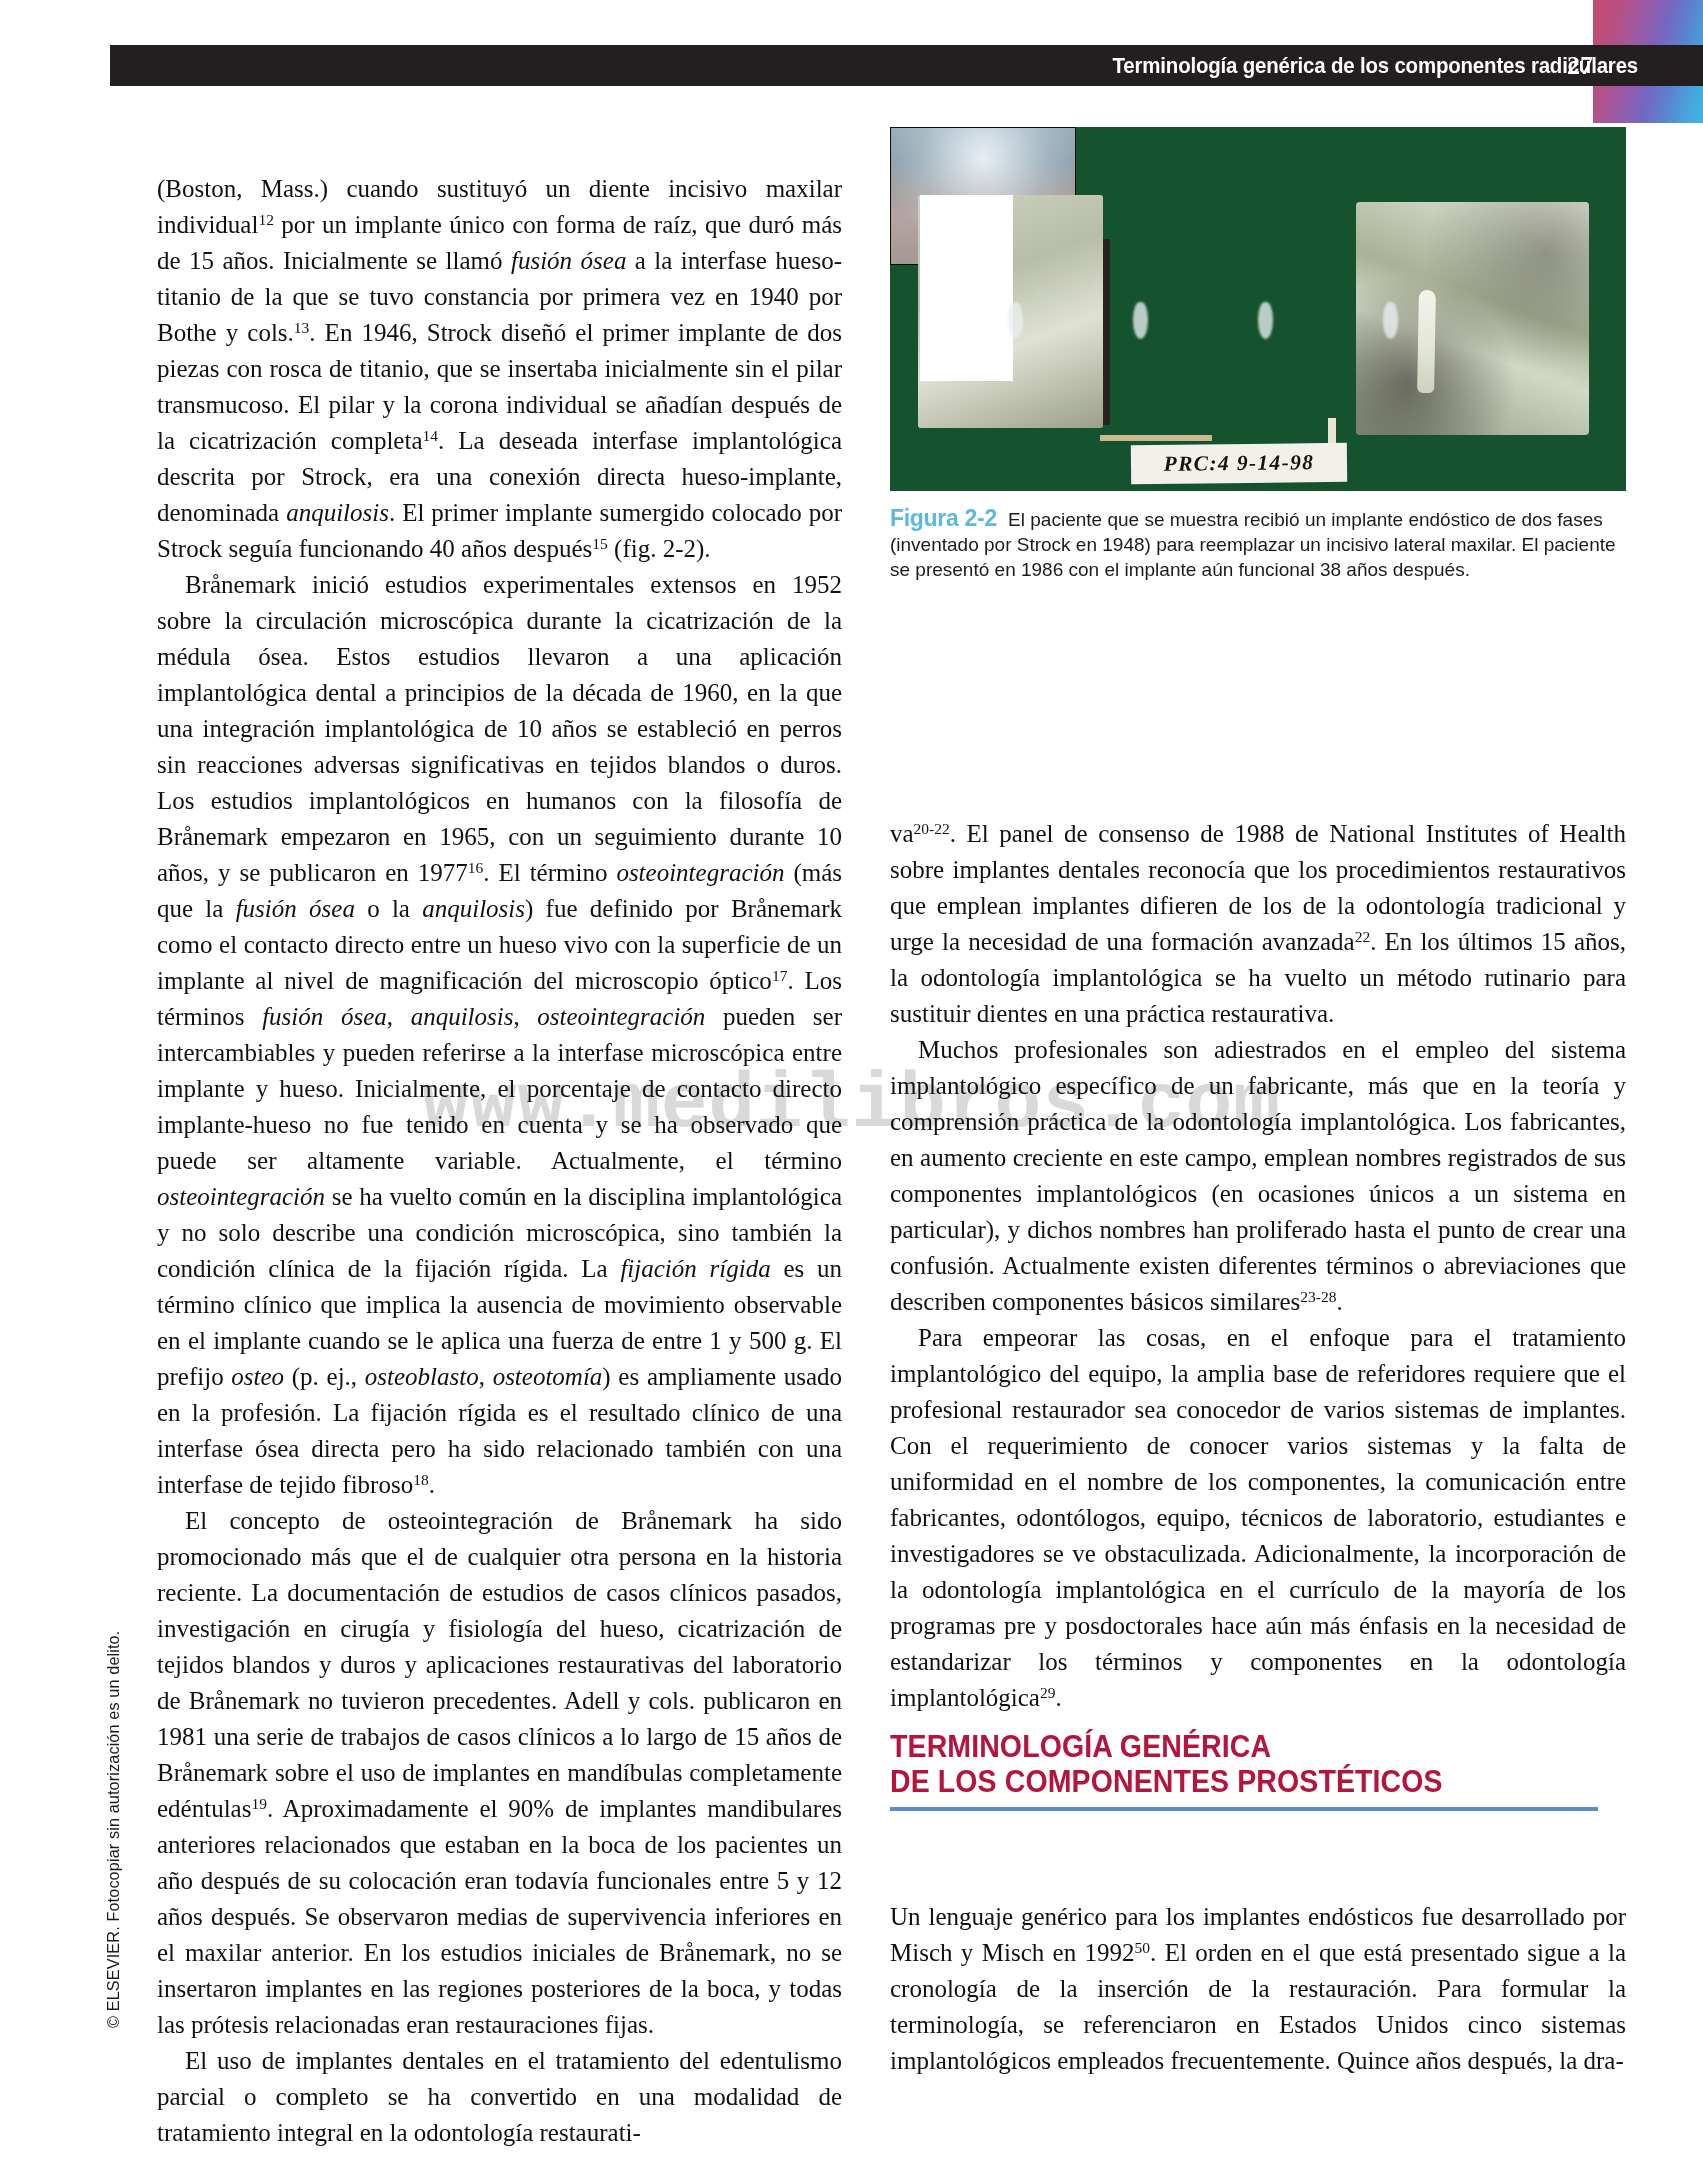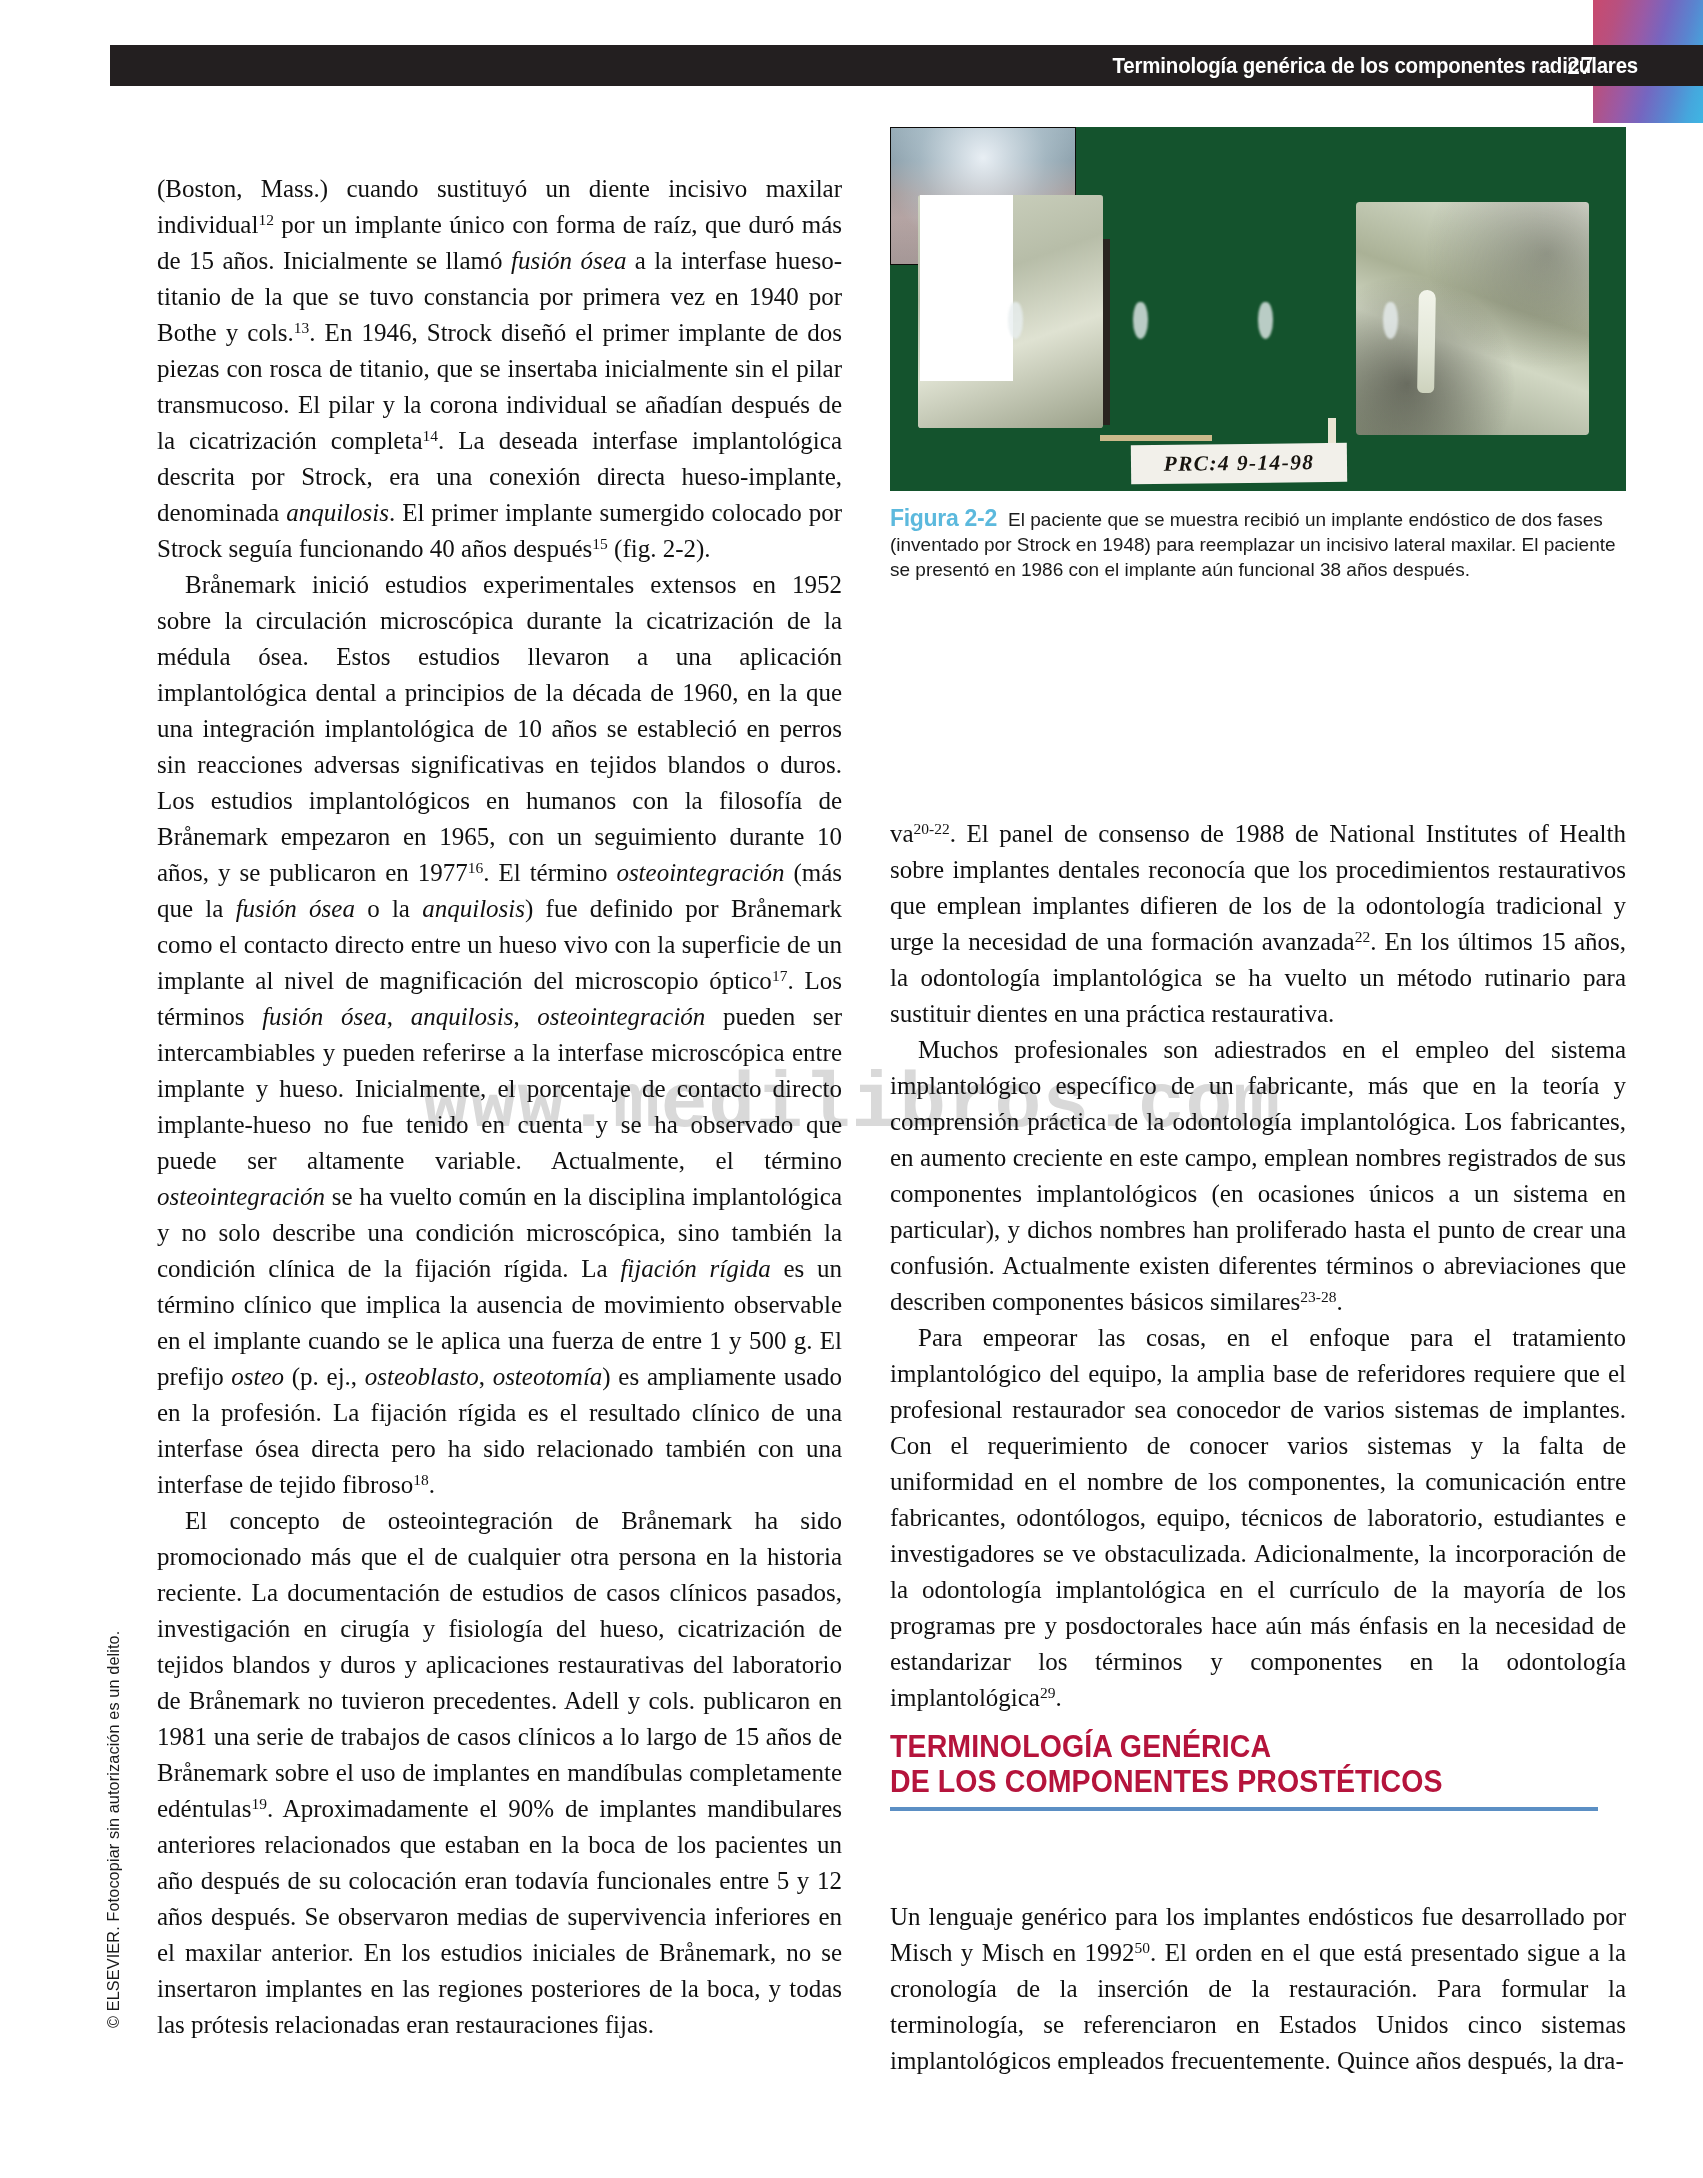--- a/index.html
+++ b/index.html
@@ -300,20 +300,21 @@
 
   <div class="copyright-rail">
     <span>© ELSEVIER. Fotocopiar sin autorización es un delito.</span>
   </div>
 
   <div class="col col-left">
     <div class="body-text" id="left-col-body">
         <p class="noindent">(Boston, Mass.) cuando sustituyó un diente incisivo maxilar individual<sup>12</sup> por un implante único con forma de raíz, que duró más de 15 años. Inicialmente se llamó <i>fusión ósea</i> a la interfase hueso-titanio de la que se tuvo constancia por primera vez en 1940 por Bothe y cols.<sup>13</sup>. En 1946, Strock diseñó el primer implante de dos piezas con rosca de titanio, que se insertaba inicialmente sin el pilar transmucoso. El pilar y la corona individual se añadían después de la cicatrización completa<sup>14</sup>. La deseada interfase implantológica descrita por Strock, era una conexión directa hueso-implante, denominada <i>anquilosis</i>. El primer implante sumergido colocado por Strock seguía funcionando 40 años después<sup>15</sup> (fig. 2-2).</p>
         <p>Brånemark inició estudios experimentales extensos en 1952 sobre la circulación microscópica durante la cicatrización de la médula ósea. Estos estudios llevaron a una aplicación implantológica dental a principios de la década de 1960, en la que una integración implantológica de 10 años se estableció en perros sin reacciones adversas significativas en tejidos blandos o duros. Los estudios implantológicos en humanos con la filosofía de Brånemark empezaron en 1965, con un seguimiento durante 10 años, y se publicaron en 1977<sup>16</sup>. El término <i>osteointegración</i> (más que la <i>fusión ósea</i> o la <i>anquilosis</i>) fue definido por Brånemark como el contacto directo entre un hueso vivo con la superficie de un implante al nivel de magnificación del microscopio óptico<sup>17</sup>. Los términos <i>fusión ósea</i>, <i>anquilosis</i>, <i>osteointegración</i> pueden ser intercambiables y pueden referirse a la interfase microscópica entre implante y hueso. Inicialmente, el porcentaje de contacto directo implante-hueso no fue tenido en cuenta y se ha observado que puede ser altamente variable. Actualmente, el término <i>osteointegración</i> se ha vuelto común en la disciplina implantológica y no solo describe una condición microscópica, sino también la condición clínica de la fijación rígida. La <i>fijación rígida</i> es un término clínico que implica la ausencia de movimiento observable en el implante cuando se le aplica una fuerza de entre 1 y 500 g. El prefijo <i>osteo</i> (p. ej., <i>osteoblasto</i>, <i>osteotomía</i>) es ampliamente usado en la profesión. La fijación rígida es el resultado clínico de una interfase ósea directa pero ha sido relacionado también con una interfase de tejido fibroso<sup>18</sup>.</p>
         <p>El concepto de osteointegración de Brånemark ha sido promocionado más que el de cualquier otra persona en la historia reciente. La documentación de estudios de casos clínicos pasados, investigación en cirugía y fisiología del hueso, cicatrización de tejidos blandos y duros y aplicaciones restaurativas del laboratorio de Brånemark no tuvieron precedentes. Adell y cols. publicaron en 1981 una serie de trabajos de casos clínicos a lo largo de 15 años de Brånemark sobre el uso de implantes en mandíbulas completamente edéntulas<sup>19</sup>. Aproximadamente el 90% de implantes mandibulares anteriores relacionados que estaban en la boca de los pacientes un año después de su colocación eran todavía funcionales entre 5 y 12 años después. Se observaron medias de supervivencia inferiores en el maxilar anterior. En los estudios iniciales de Brånemark, no se insertaron implantes en las regiones posteriores de la boca, y todas las prótesis relacionadas eran restauraciones fijas.</p>
+        <p>El uso de implantes dentales en el tratamiento del edentulismo parcial o completo se ha convertido en una modalidad de tratamiento integral en la odontología restaurati-</p>
       </div>
   </div>
 
   <div class="figure-wrap">
     <div class="figure-photo">
       <div class="rx rx-right"></div>
       <div class="rx-right-shadow"></div>
       <div class="implant-post"></div>
 
       <div class="rx rx-left"></div>

